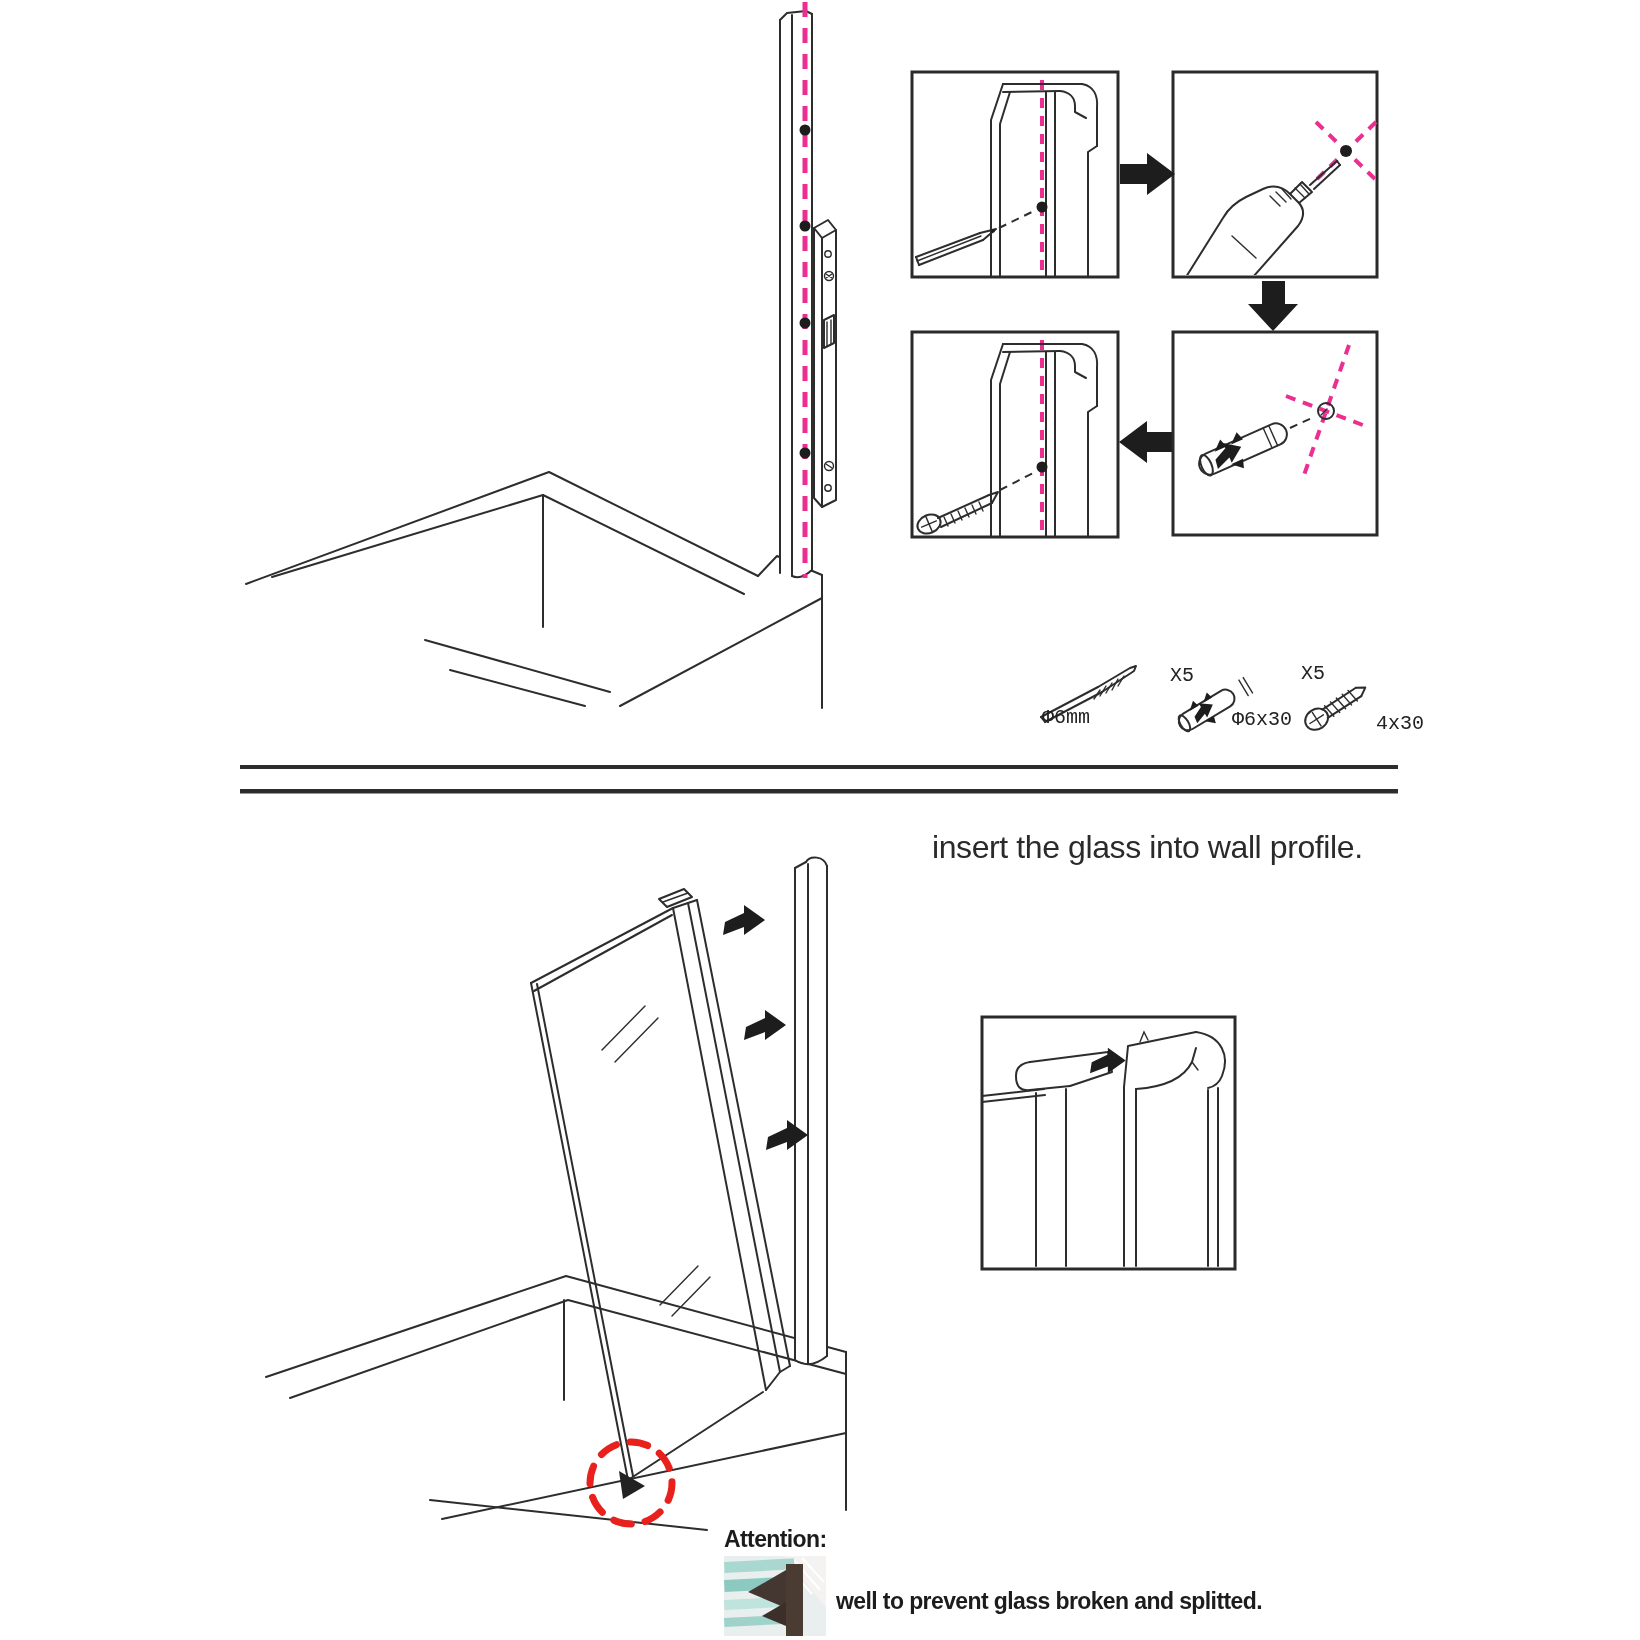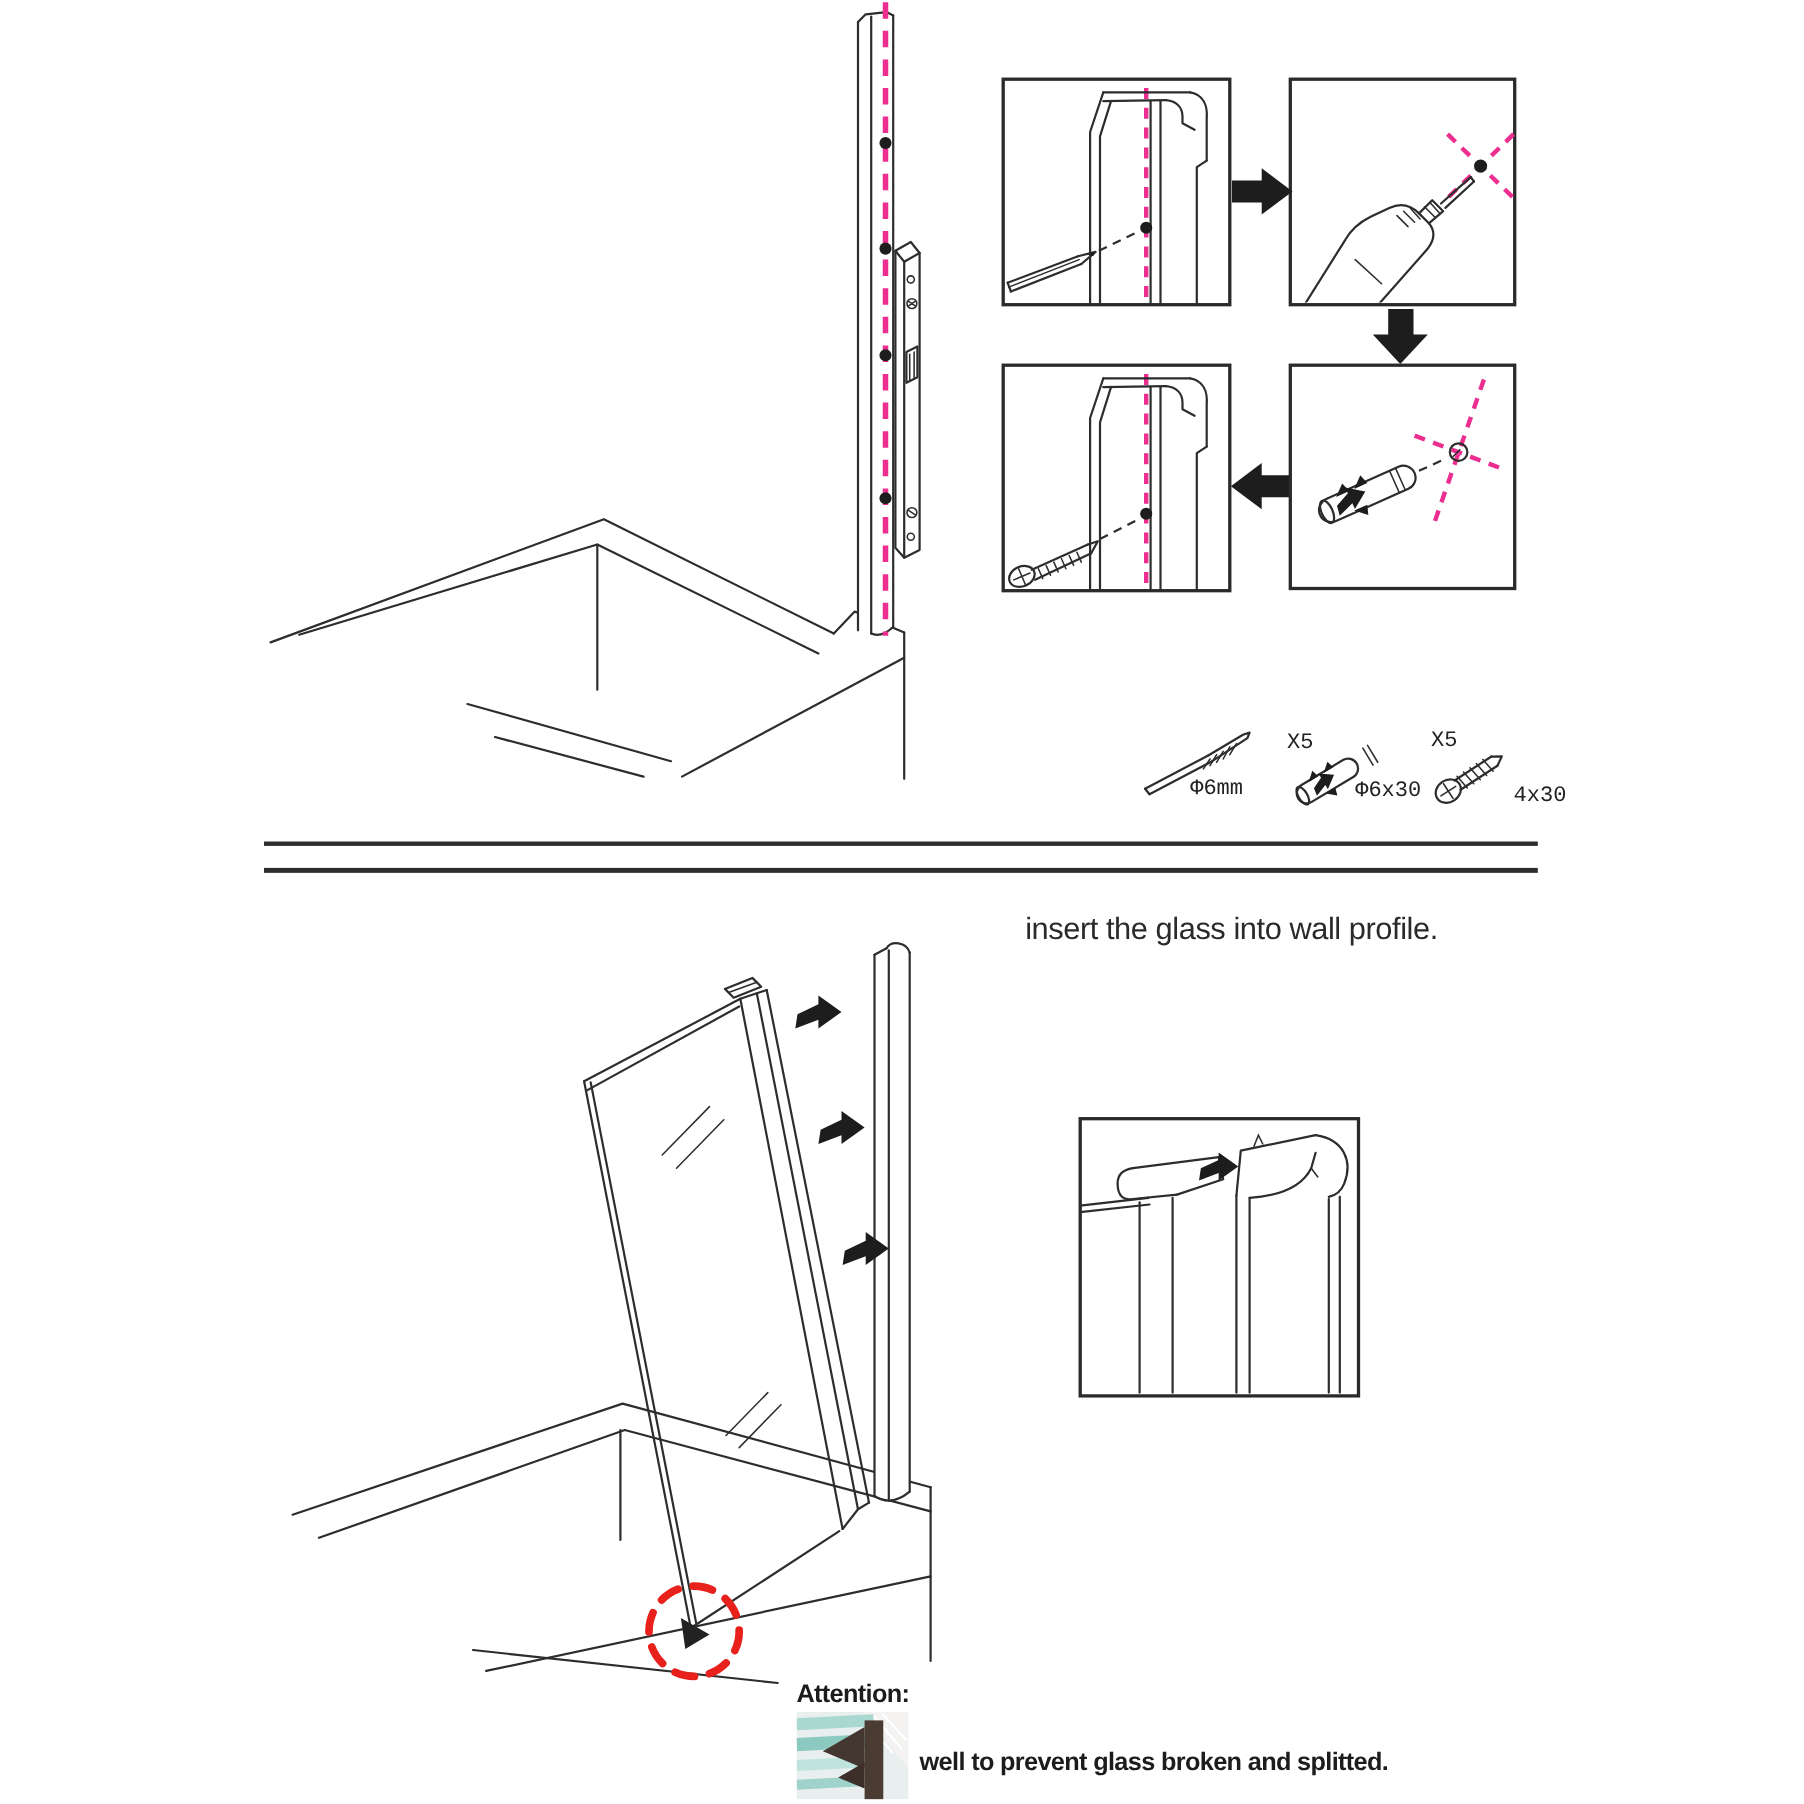--- a/index.html
+++ b/index.html
@@ -9,21 +9,21 @@
   .ln{stroke:#2d2d2d;stroke-width:2;fill:none;stroke-linecap:round;stroke-linejoin:round;}
   .thin{stroke:#2d2d2d;stroke-width:1.4;fill:none;stroke-linecap:round;}
   .box{stroke:#2a2a2a;stroke-width:3;fill:#ffffff;}
   .pinkD{stroke:#EC2E91;stroke-width:5;stroke-dasharray:15 11;fill:none;}
   .pinkS{stroke:#EC2E91;stroke-width:4;stroke-dasharray:10 8;fill:none;}
   .blkD{stroke:#2d2d2d;stroke-width:2;stroke-dasharray:8 6;fill:none;}
   .fillB{fill:#1d1d1d;stroke:none;}
   .whiteF{fill:#ffffff;stroke:none;}
   .lbl{position:absolute;color:#222;white-space:nowrap;}
   .hwlbl{font-size:20px;font-family:Liberation Mono, monospace;}
-  .heading{font-size:28px;letter-spacing:-0.4px;color:#2a2a2a;}
+  .heading{font-size:32px;letter-spacing:-0.4px;color:#2a2a2a;}
   .att{font-size:23px;font-weight:700;letter-spacing:-0.6px;color:#1c1c1c;}
   .photo{position:absolute;left:724px;top:1556px;width:102px;height:80px;overflow:hidden;}
 </style>
 </head>
 <body>
 
 <div class="sheet">
 
 <svg width="1640" height="1640" viewBox="0 0 1640 1640">
   <defs>
@@ -254,21 +254,21 @@
       <path class="thin" d="M1192,1062 L1198,1070"></path>
       <path class="ln" d="M1124,1087 L1124,1266"></path>
       <path class="ln" d="M1136,1089 L1136,1266"></path>
       <path class="ln" d="M1208,1090 L1208,1266"></path>
       <path class="ln" d="M1218,1088 L1218,1266"></path>
     </g>
     <use href="#bentArrow" transform="translate(1090,1046) scale(0.85)"></use>
   </g>
 </svg>
 
-<span class="lbl hwlbl" style="left:1082px;top:706px">Φ6mm</span>
+<span class="lbl hwlbl" style="left:1042px;top:706px">Φ6mm</span>
 <span class="lbl hwlbl" style="left:1170px;top:664px">X5</span>
 <span class="lbl hwlbl" style="left:1232px;top:708px">Φ6x30</span>
 <span class="lbl hwlbl" style="left:1301px;top:662px">X5</span>
 <span class="lbl hwlbl" style="left:1376px;top:712px">4x30</span>
 
 <span class="lbl heading" style="left:932px;top:829px">insert the glass into wall profile.</span>
 
 <span class="lbl att" style="left:724px;top:1526px">Attention:</span>
 <span class="lbl att" style="left:836px;top:1588px">well to prevent glass broken and splitted.</span>
 

